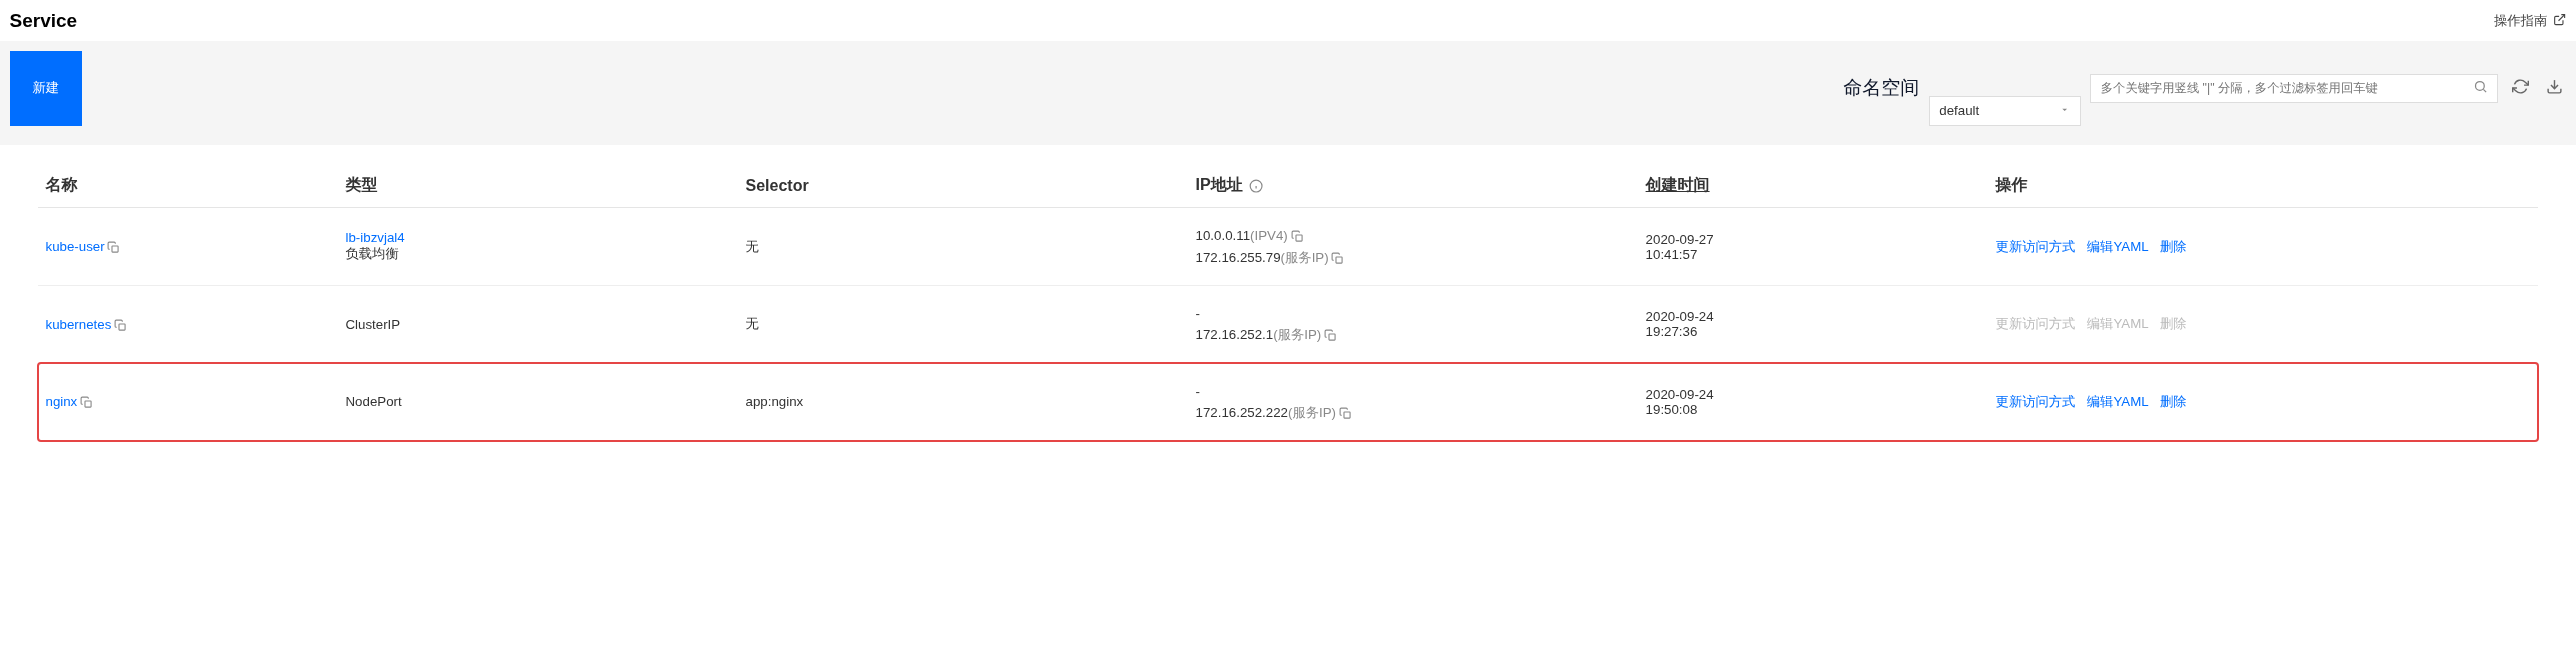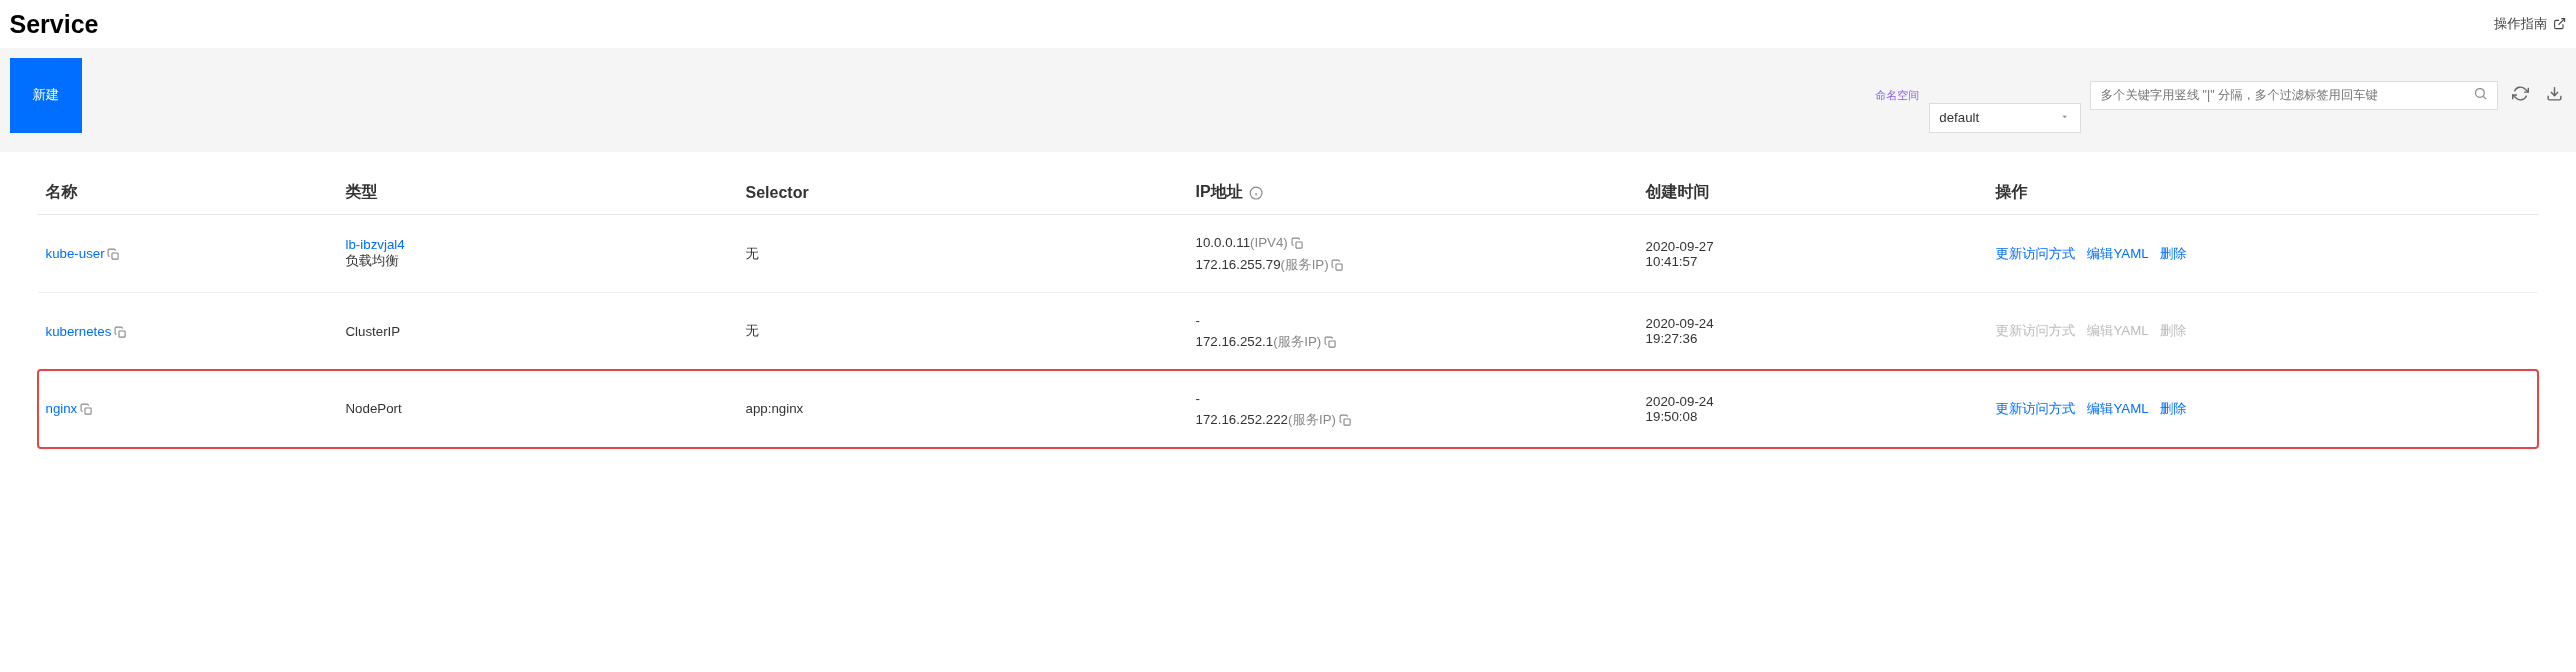--- a/index.html
+++ b/index.html
@@ -9,21 +9,21 @@
       color: #333;
       font-size: 13.3px;
     }
     .header {
       display: flex;
       justify-content: space-between;
       align-items: center;
       padding: 9.5px 9.5px;
     }
     .page-title {
-      font-size: 25px;
+      font-size: 19px;
       font-weight: 700;
       color: #000;
     }
     .guide-link {
       color: #444;
       font-size: 13.3px;
       cursor: pointer;
       display: inline-flex;
       align-items: flex-end;
       gap: 6px;
@@ -41,22 +41,22 @@
       padding: 9.5px 23px;
       font-size: 13.3px;
       cursor: pointer;
     }
     .toolbar-right {
       display: flex;
       align-items: center;
       gap: 9.5px;
     }
     .ns-label {
-      font-size: 11px;
-      color: #8b5cf6;
+      font-size: 19px;
+      color: #0f172a;
     }
     .select-wrap {
       position: relative;
       width: 152px;
       background: #fff;
       border: 0.9px solid #ddd;
       padding: 6.6px 9.5px;
       cursor: pointer;
       display: flex;
       justify-content: space-between;
@@ -144,21 +144,21 @@
     .row-highlight {
       outline: 2.8px solid #e54545;
       outline-offset: -1.9px;
       border-radius: 3px;
     }
     .ip-line { line-height: 1.6; }
     .col-name { width: 12%; }
     .col-type { width: 16%; }
     .col-selector { width: 18%; }
     .col-ip { width: 18%; }
-    .col-time { width: 14%; }
+    .col-time { width: 14%; text-decoration: underline; }
     .col-actions { width: 22%; }
   </style>
 </head>
 <body>
 
 <div class="header">
   <div class="page-title">Service</div>
   <div class="guide-link">
     <span>操作指南</span>
     <span>

